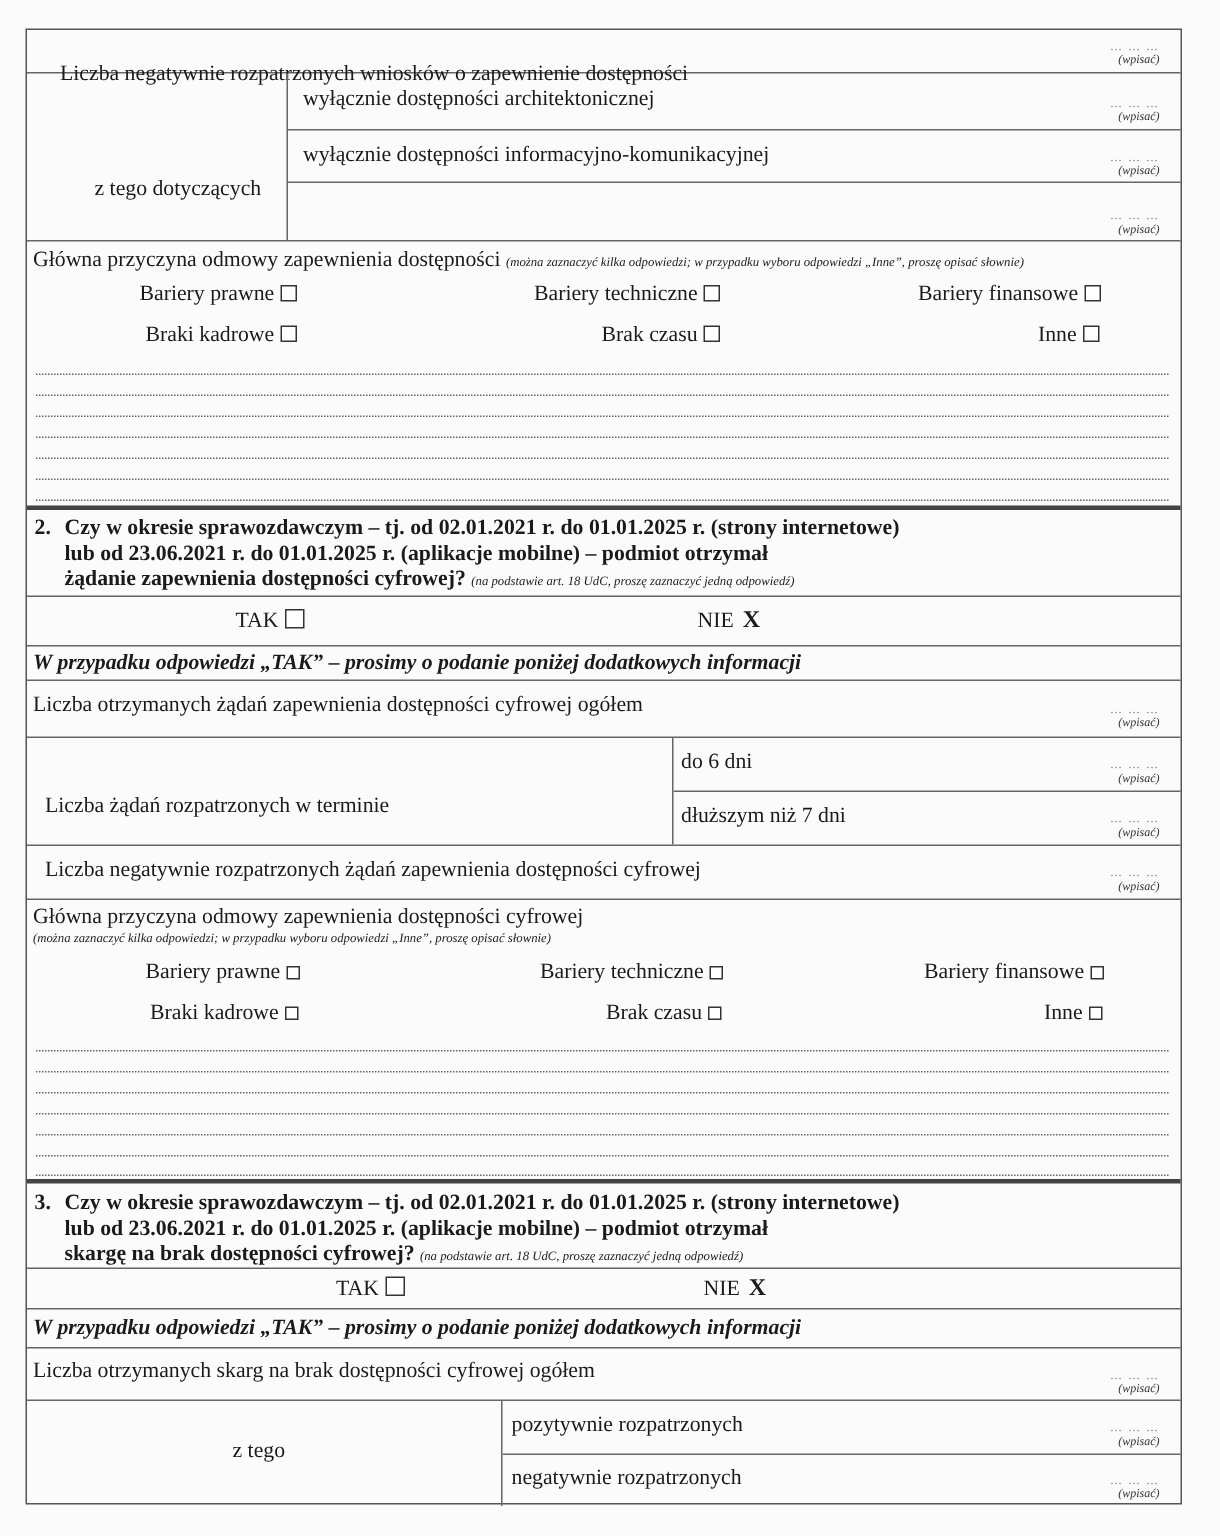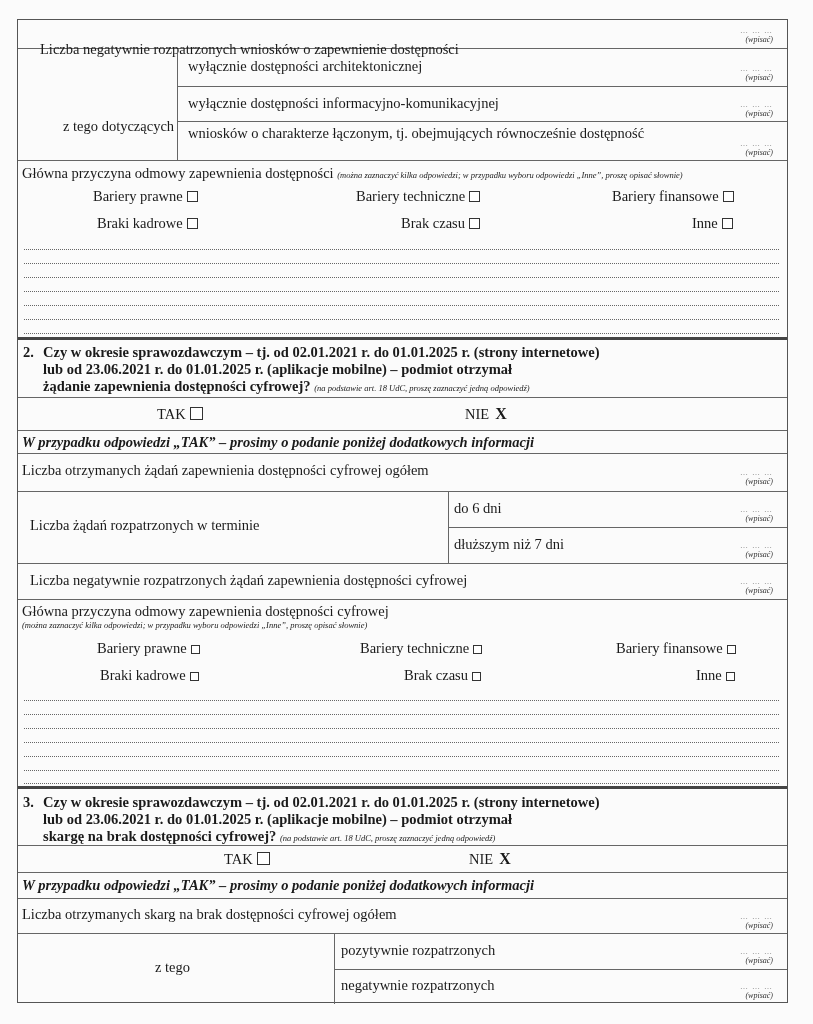--- a/index.html
+++ b/index.html
@@ -35,38 +35,38 @@
     <div class="wp" style="top:7px;">
       <span class="dots">… … …</span>
         <span class="lbl">(wpisać)</span>
     </div>
   </div>
 
   <div class="row" style="top:29px;height:112px;">
     <div class="cell" style="left:0;width:173px;">
       <span class="txt" style="left:45px;top:45px;margin-top:24px;">z tego dotyczących</span>
     </div>
-    <div class="cell vline" style="left:159px;right:0;padding-left:21px;">
+    <div class="cell vline" style="left:173px;right:0;padding-left:21px;">
       <div class="row" style="top:0;height:38px;">
         <span class="txt" style="left:10px;top:9px;">wyłącznie dostępności architektonicznej</span>
         <div class="wp" style="top:16px;">
             <span class="dots">… … …</span>
             <span class="lbl">(wpisać)</span>
           </div>
       </div>
       <div class="row" style="top:38px;height:35px;">
         <span class="txt" style="left:10px;top:8px;">wyłącznie dostępności informacyjno-komunikacyjnej</span>
         <div class="wp" style="top:14px;">
             <span class="dots">… … …</span>
             <span class="lbl">(wpisać)</span>
           </div>
       </div>
       <div class="row" style="top:73px;height:39px;border-bottom:none;">
         <span class="txt" style="left:10px;top:3px;line-height:17px;">
-          <span>wniosków o charakterze łączonym, tj. obejmujących równocześnie dostępność</span><br>
+          <br>
         </span>
         <div class="wp" style="top:18px;">
             <span class="dots">… … …</span>
             <span class="lbl">(wpisać)</span>
           </div>
       </div>
     </div>
   </div>
 
   <div class="row thick" style="top:141px;height:179px;">
@@ -115,21 +115,21 @@
   <div class="row" style="top:434px;height:38px;">
     <span class="txt" style="left:4px;top:8px;">Liczba otrzymanych żądań zapewnienia dostępności cyfrowej ogółem</span>
     <div class="wp" style="top:15px;">
         <span class="dots">… … …</span>
         <span class="lbl">(wpisać)</span>
       </div>
   </div>
 
   <div class="row" style="top:472px;height:72px;">
     <div class="cell" style="left:0;width:430px;">
-      <span class="txt" style="left:12px;top:25px;text-align:right;">Liczba żądań rozpatrzonych w terminie</span>
+      <span class="txt" style="left:12px;top:37px;text-align:right;">Liczba żądań rozpatrzonych w terminie</span>
     </div>
     <div class="cell vline" style="left:430px;right:0;">
       <div class="row" style="top:0;height:36px;">
         <span class="txt" style="left:5px;top:8px;">do 6 dni</span>
         <div class="wp" style="top:14px;">
             <span class="dots">… … …</span>
             <span class="lbl">(wpisać)</span>
           </div>
       </div>
       <div class="row" style="top:36px;height:36px;border-bottom:none;">

